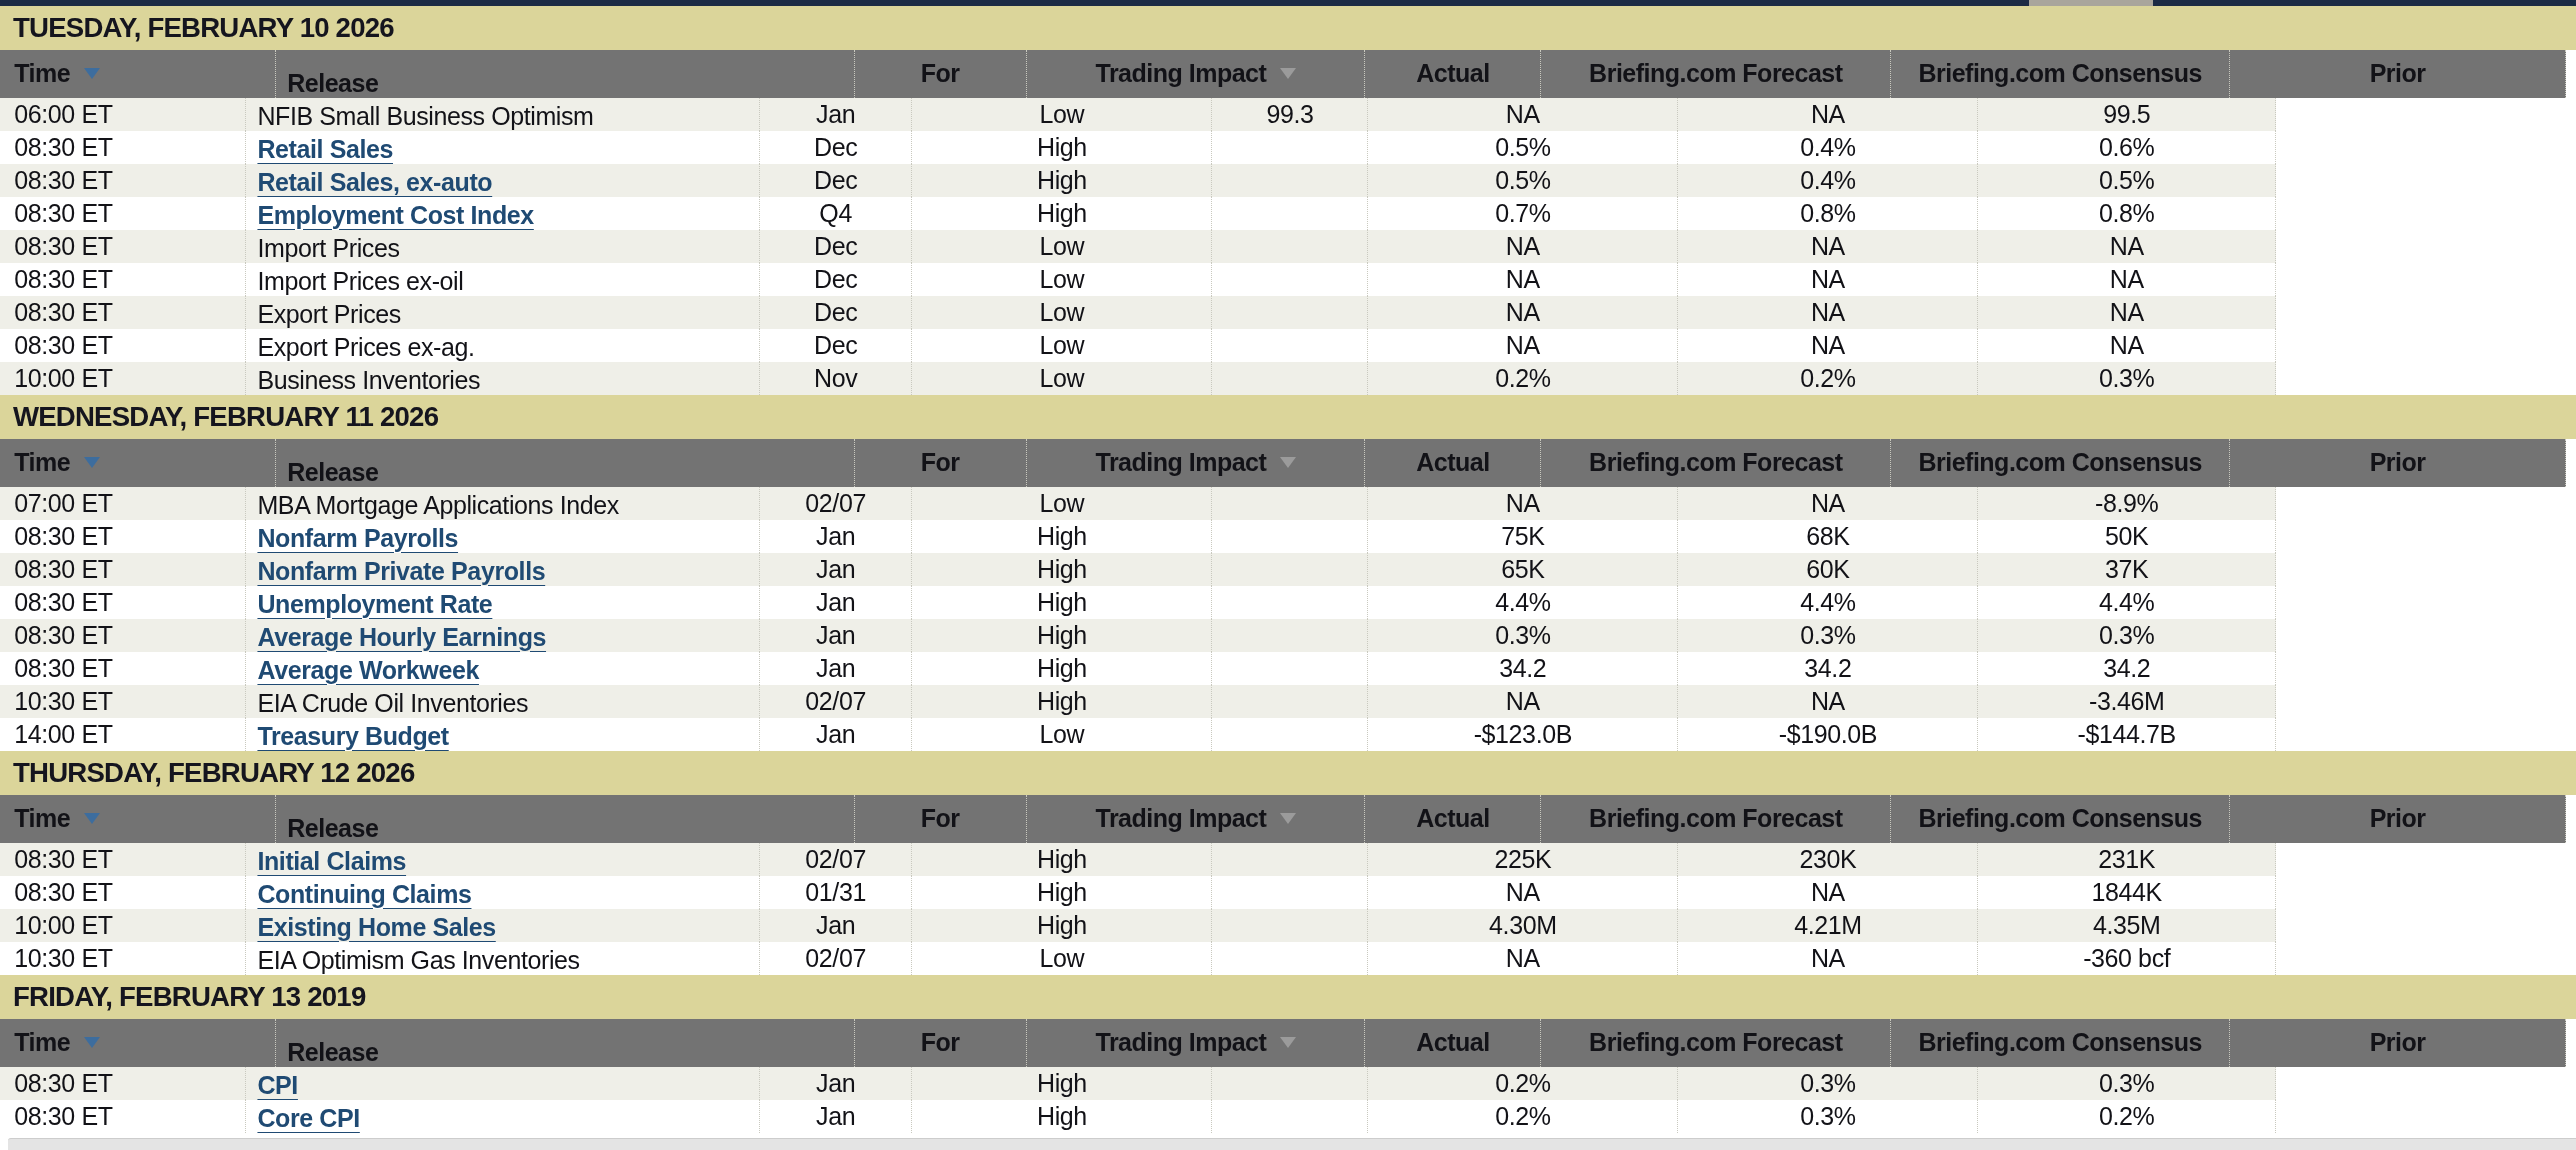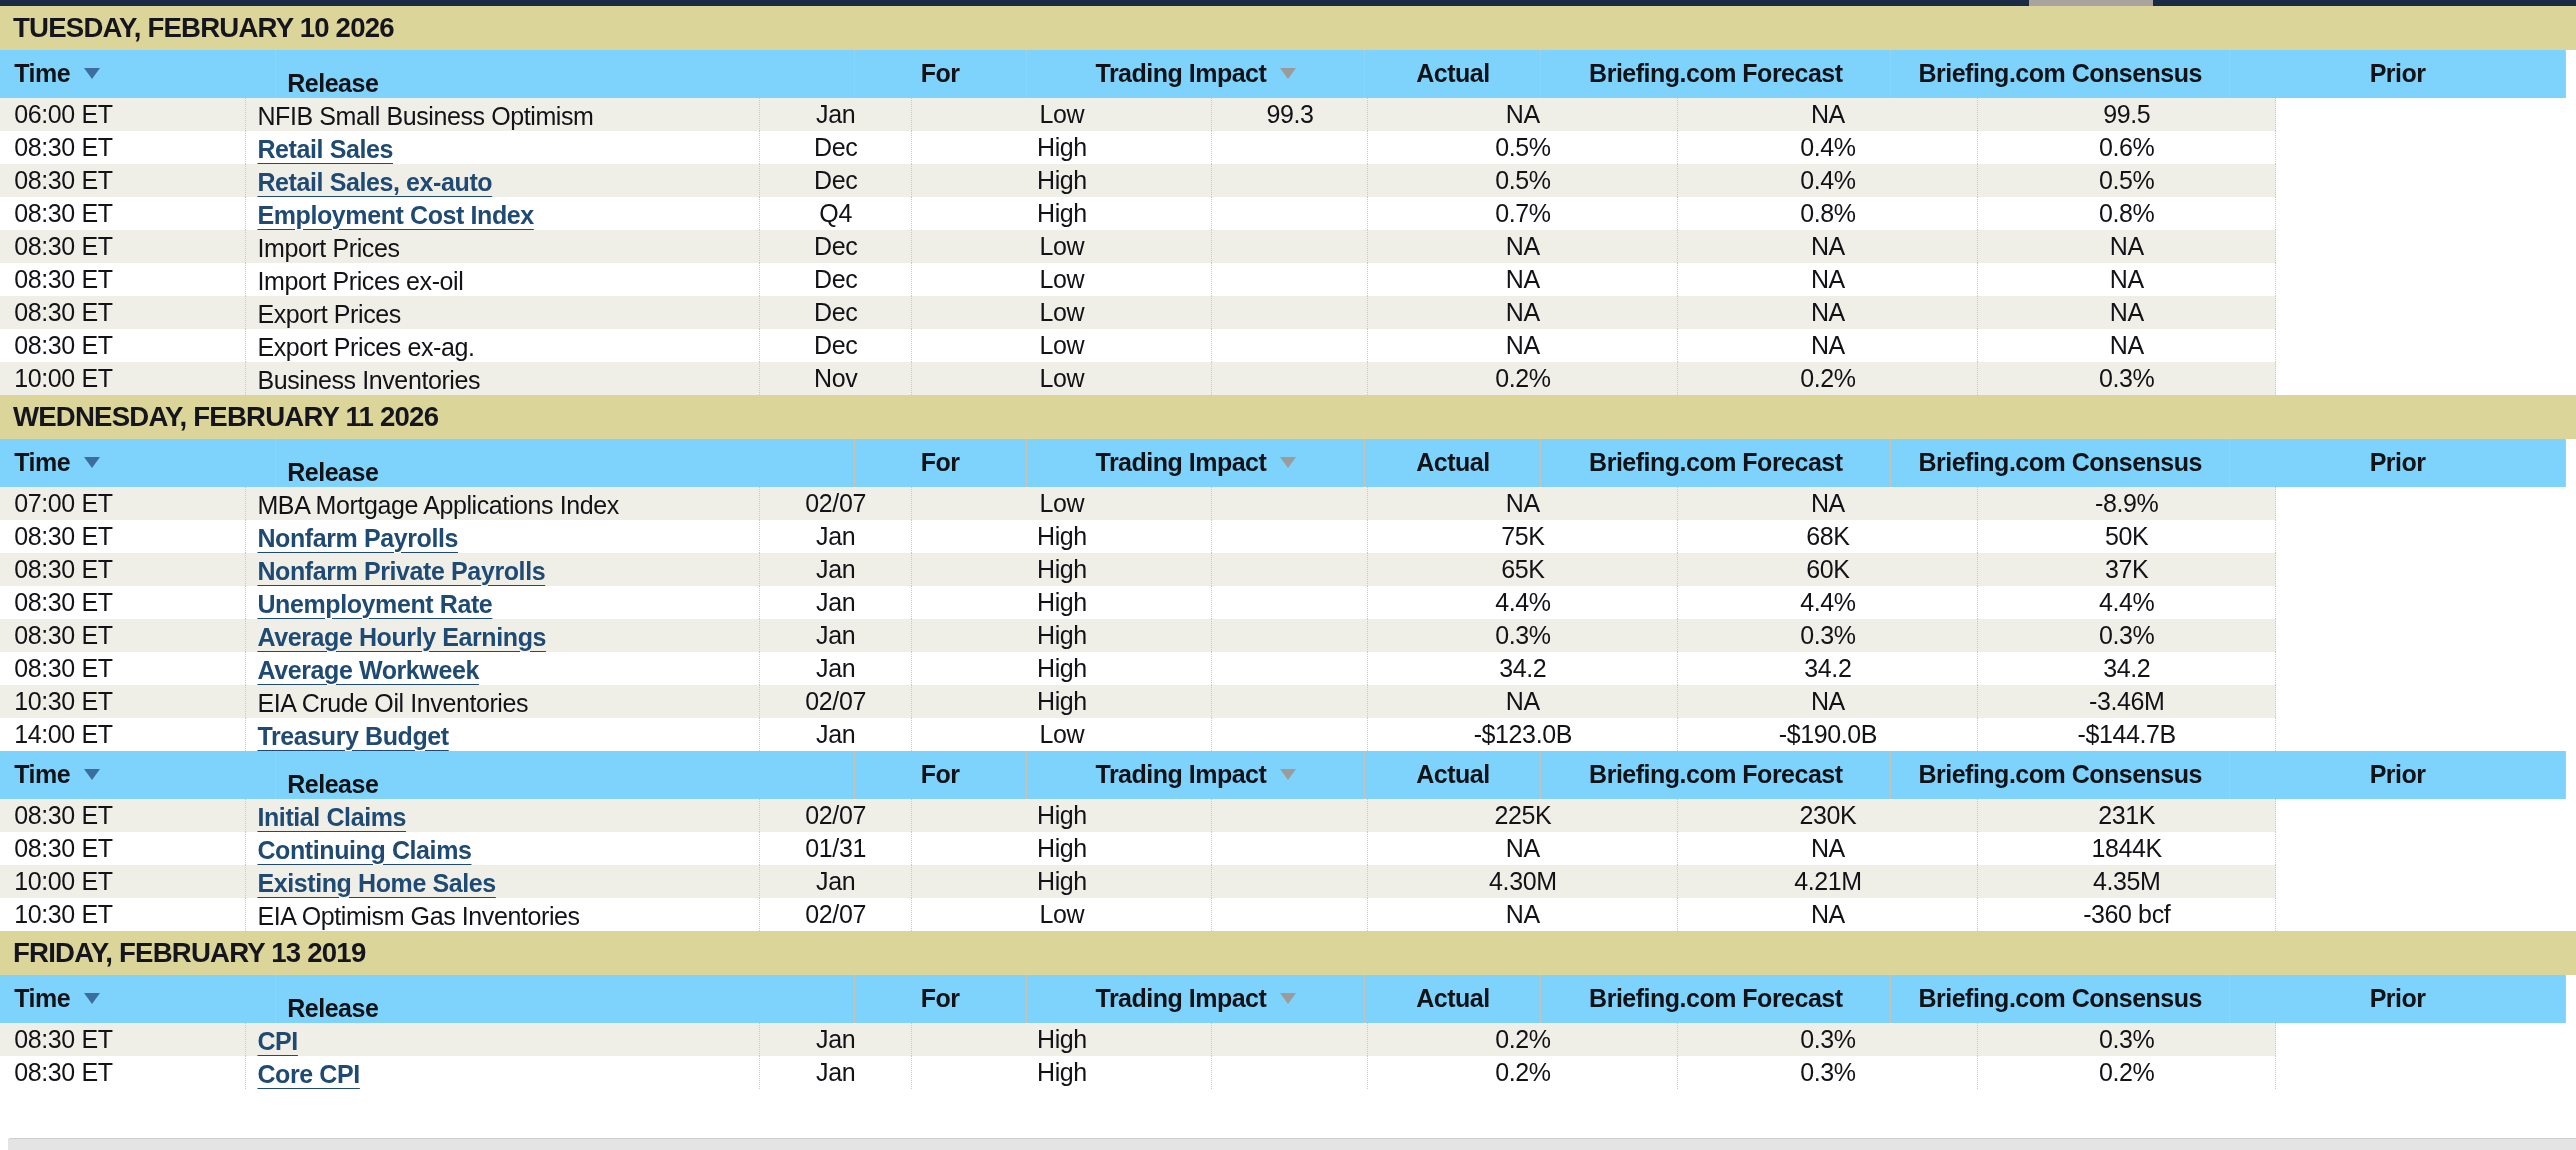--- a/index.html
+++ b/index.html
@@ -17,21 +17,21 @@
 
   
   .day-header{
     height:44px;background:#dbd59a;
     display:flex;align-items:center;
     padding-left:13px;box-sizing:border-box;
     font-weight:bold;font-size:27.6px;letter-spacing:-0.8px;color:#15151e;
   }
 
   
-  .cols{display:flex;width:2566px;height:48px;background:#7dd3fc;}
+  .cols{display:flex;width:2566px;height:48px;background:#737373;}
   .cell{
     box-sizing:border-box;
     display:flex;align-items:center;justify-content:center;
     border-right:1.9px dotted #c9c9bf;
     overflow:hidden;white-space:nowrap;
   }
   .cols .cell{font-weight:bold;font-size:25px;letter-spacing:-0.5px;}
   .c-time{width:276px;justify-content:flex-start;padding-left:14.3px;}
   .c-release{width:579px;justify-content:flex-start;padding-left:11.4px;align-items:flex-end;}
   .c-for{width:172px;}
@@ -578,20 +578,23 @@
             <div class="cell c-consensus">
               <span>-$190.0B</span>
             </div>
             <div class="cell c-prior">
               <span>-$144.7B</span>
             </div>
           </div>
         </div>
       </section>
       <section>
+        <div class="day-header">
+          <span>THURSDAY, FEBRUARY 12 2026</span>
+        </div>
         <div class="cols">
           <div class="cell c-time">
             <span>Time</span>
             <span class="arrow"></span>
           </div>
           <div class="cell c-release">
             <span>Release</span>
           </div>
           <div class="cell c-for">
             <span>For</span>

